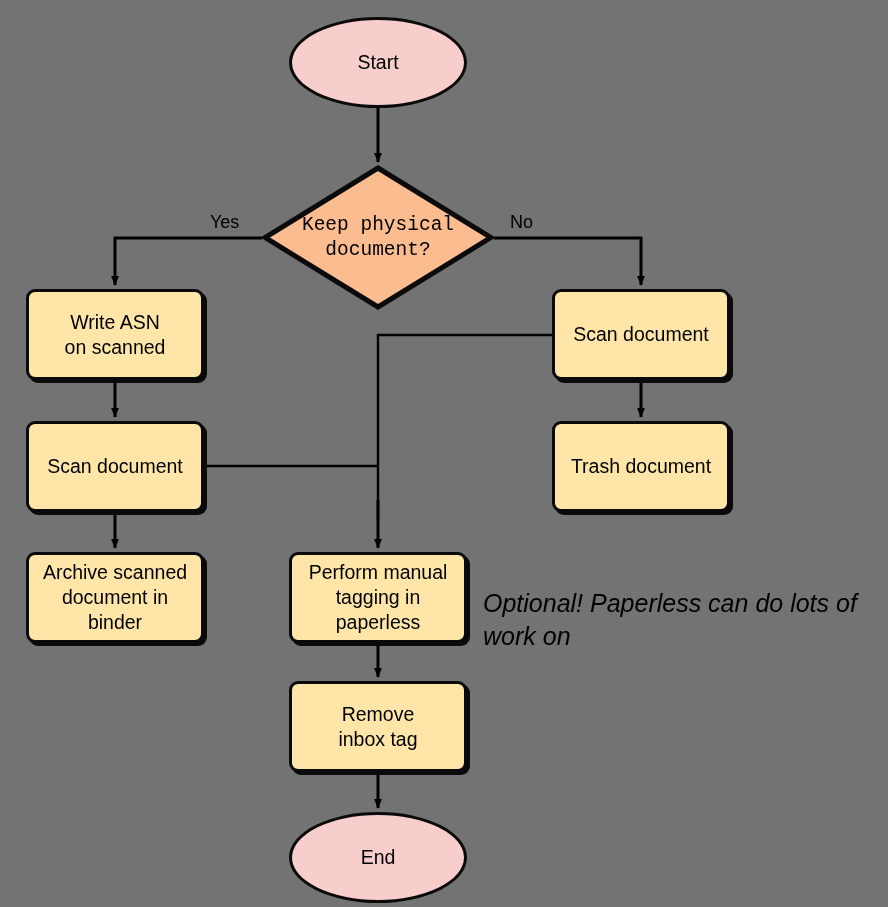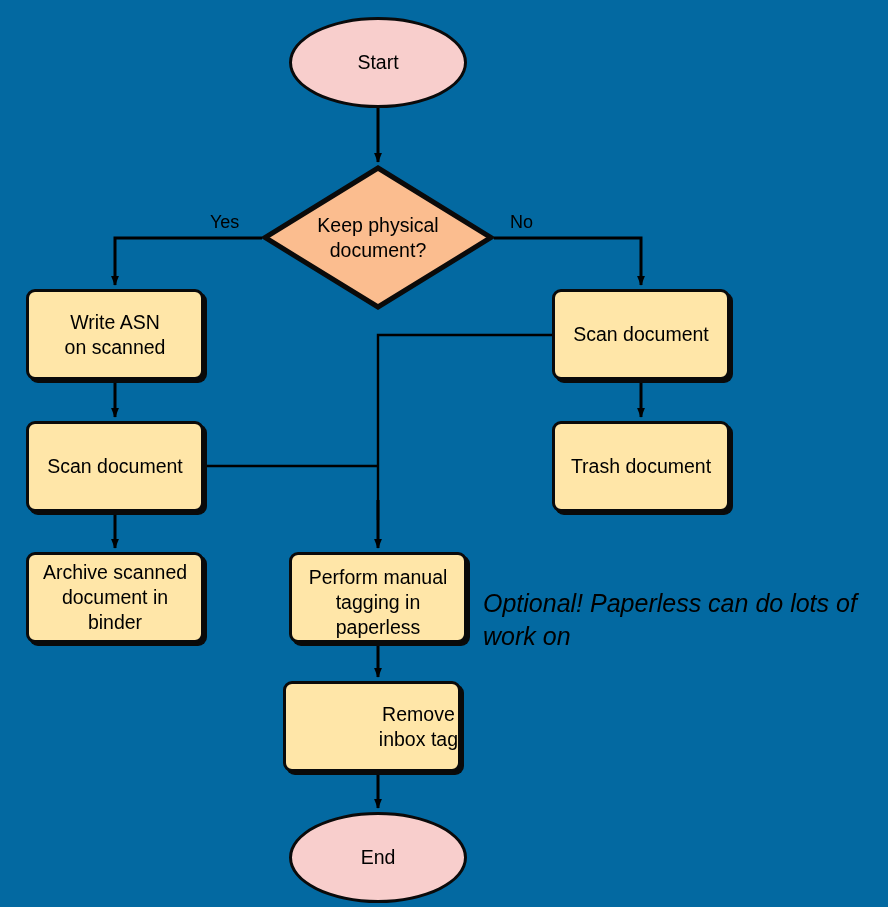--- a/index.html
+++ b/index.html
@@ -7,21 +7,21 @@
     padding: 0;
     background: #ffffff;
   }
   body {
     font-family: "Liberation Sans", sans-serif;
   }
   #canvas {
     position: relative;
     width: 888px;
     height: 907px;
-    background: #0369a1;
+    background: #737373;
     overflow: hidden;
   }
   #edges {
     position: absolute;
     left: 0;
     top: 0;
     width: 888px;
     height: 907px;
   }
   .node {
@@ -43,20 +43,21 @@
   }
   .node-process {
     background: #ffe6a8;
     border: 3.5px solid #0a0a0a;
     border-radius: 9px;
     box-shadow: 3px 3px 0 0 #0a0a0a;
   }
   .node-decision {
     background: transparent;
     border: none;
+    font-family: Liberation Mono, monospace;
   }
   .node-decision .decision-shape {
     position: absolute;
     left: 0;
     top: 0;
     width: 100%;
     height: 100%;
   }
   .node-decision .decision-label {
     position: relative;
@@ -161,29 +162,29 @@
   </div>
 
   <div class="node node-process" style="left:552px; top:289px; width:178px; height:91px;">
     <span>Scan document</span>
   </div>
 
   <div class="node node-process" style="left:552px; top:421px; width:178px; height:91px;">
     <span>Trash document</span>
   </div>
 
-  <div class="node node-process" style="left:289px; top:552px; width:178px; height:91px;align-items:flex-end;">
+  <div class="node node-process" style="left:289px; top:552px; width:178px; height:91px;">
     <div>
       <div>Perform manual</div>
       <div>tagging in</div>
       <div>paperless</div>
     </div>
   </div>
 
-  <div class="node node-process" style="left:283px; top:681px; width:178px; height:91px;justify-content:flex-end;">
+  <div class="node node-process" style="left:289px; top:681px; width:178px; height:91px;">
     <div>
       <div>Remove</div>
       <div>inbox tag</div>
     </div>
   </div>
 
   <div class="node node-terminator" style="left:289px; top:812px; width:178px; height:91px;">
     <span>End</span>
   </div>
 

